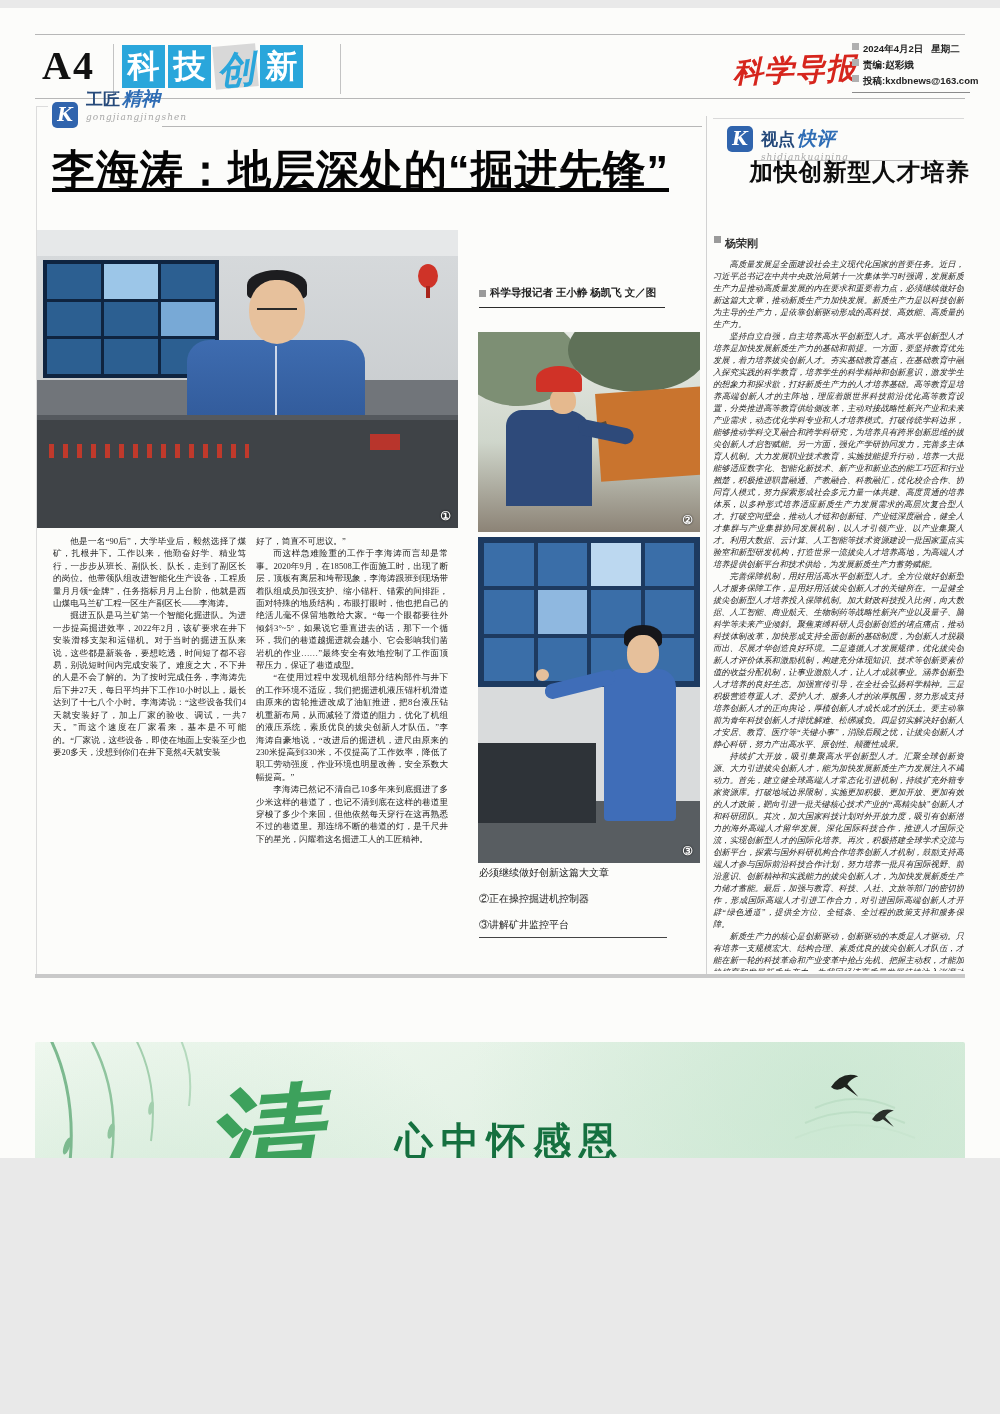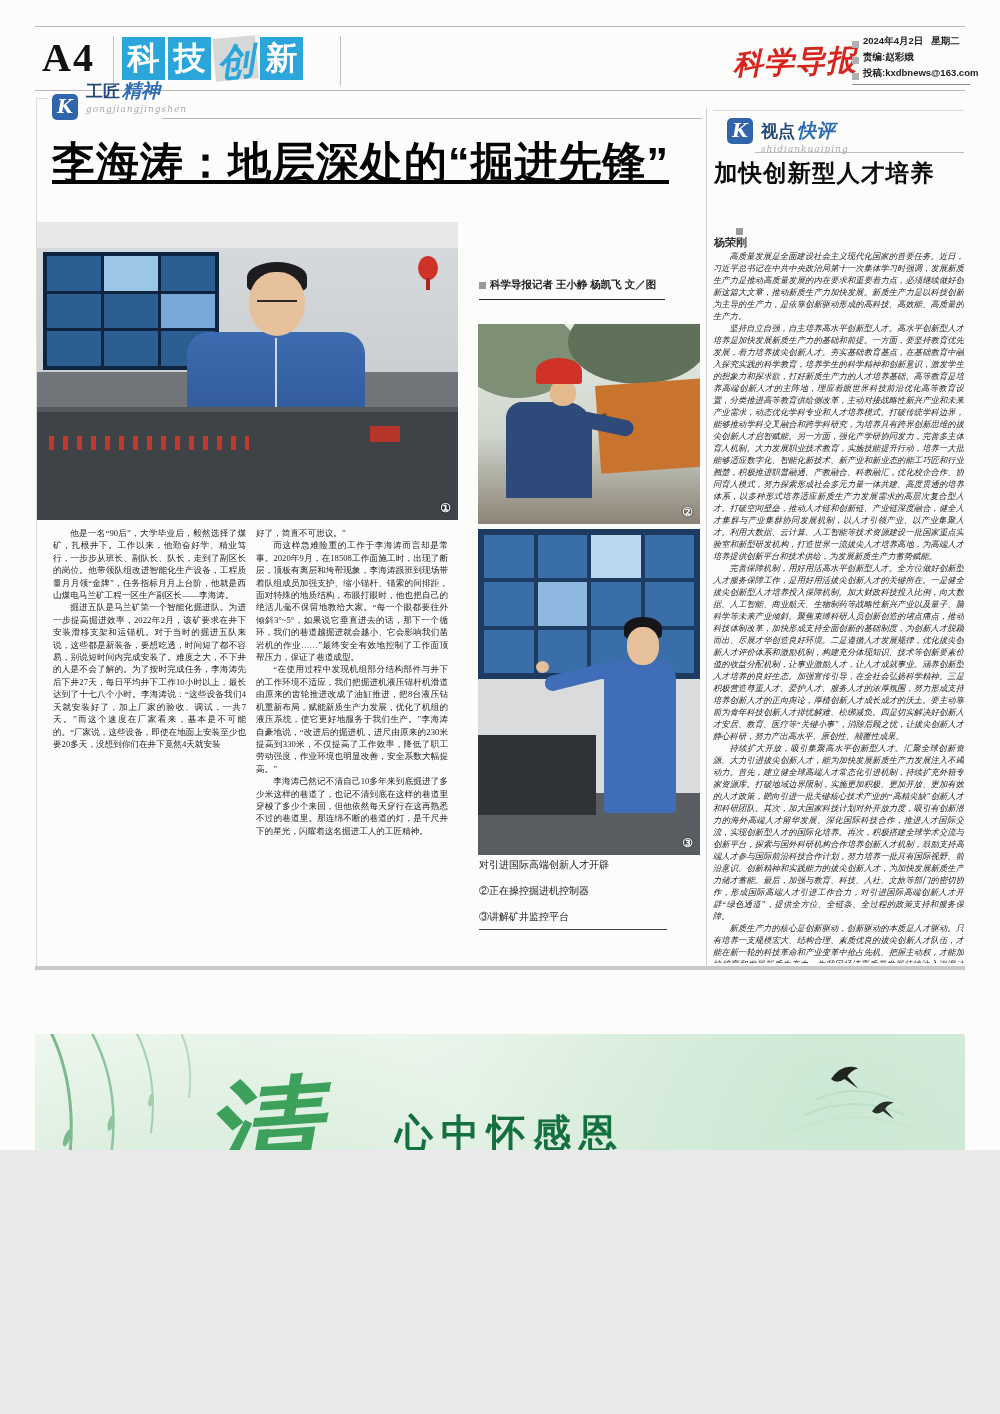--- a/index.html
+++ b/index.html
@@ -1,31 +1,31 @@
 <!DOCTYPE html>
 <html><head>
 <meta charset="utf-8">
 <style>
   html,body{margin:0;padding:0;background:#e9e9e9;}
-  .page{position:relative;width:1000px;height:1150px;margin:0 auto;background:#fcfcfa;
+  .page{position:relative;width:1000px;height:1150px;margin:8px auto;background:#fcfcfa;
         font-family:"Liberation Serif",serif;overflow:hidden;color:#1c1c1c;}
   .abs{position:absolute;}
   .hline{position:absolute;height:1px;background:#b7b7b7;}
   .vline{position:absolute;width:1px;background:#c3c3c3;}
 
   
   .page-num{position:absolute;left:42px;top:34px;font:bold 40px "Liberation Serif",serif;letter-spacing:2px;color:#111;}
   .sec-row{position:absolute;left:122px;top:37px;display:flex;gap:3px;}
   .sec-box{width:43px;height:43px;background:#2aa6db;color:#fff;text-align:center;line-height:45px;
            font:bold 32px "Liberation Sans",sans-serif;}
   .sec-box.gray{background:#d8d8d8;color:#2aa6db;font:bold italic 38px "DejaVu Serif",serif;transform:rotate(-5deg);}
   .masthead-red{color:#d6251d;font:bold italic 30px "DejaVu Serif",serif;letter-spacing:1px;transform:rotate(-2deg);}
   .hd-mast{position:absolute;left:733px;top:42px;}
   .hd-info{position:absolute;left:852px;top:35px;width:118px;border-bottom:1px solid #8b8b8b;padding-bottom:4px;}
-  .hd-info .row{display:flex;align-items:flex-end;margin-bottom:3px;font:bold 9.5px "Liberation Sans",sans-serif;color:#222;white-space:nowrap;}
+  .hd-info .row{display:flex;align-items:flex-start;margin-bottom:3px;font:bold 9.5px "Liberation Sans",sans-serif;color:#222;white-space:nowrap;}
   .sq{display:inline-block;width:7px;height:7px;background:#b0b0b0;margin-right:4px;flex:0 0 auto;}
 
   
   .kbox{position:absolute;width:26px;height:26px;background:#3064ad;border-radius:5px;color:#fff;
         font:bold italic 18px "DejaVu Serif",serif;text-align:center;line-height:26px;}
   .badge-main{font:bold 17px "Liberation Sans",sans-serif;color:#25497a;}
   .badge-script{font:bold italic 19px "DejaVu Serif",serif;color:#2f6db5;margin-left:2px;}
   .badge-pinyin{font:italic 9px "DejaVu Serif",serif;color:#a8a8a8;letter-spacing:1px;}
 
   
@@ -35,21 +35,21 @@
           font:bold 10.5px "Liberation Sans",sans-serif;color:#222;display:flex;align-items:center;}
   .bodycol{position:absolute;overflow:hidden;}
   .bodycol p{margin:0;text-indent:2em;text-align:justify;font-size:8.6px;line-height:12.4px;color:#242424;
              font-family:"Liberation Serif",serif;}
   .cont-first p:first-child{text-indent:0;}
   .captions{position:absolute;left:479px;top:858px;width:205px;}
   .captions div{font:10px "Liberation Serif",serif;color:#222;margin-bottom:12px;}
 
   
   .cm-title{position:absolute;left:714px;width:256px;font:bold 23.5px "Liberation Sans",sans-serif;color:#0d0d0d;letter-spacing:1px;}
-  .author{position:absolute;left:714px;top:228px;display:flex;align-items:flex-end;font:bold 11px "Liberation Sans",sans-serif;color:#333;flex-direction:column;}
+  .author{position:absolute;left:714px;top:228px;display:flex;align-items:flex-start;font:bold 11px "Liberation Sans",sans-serif;color:#333;}
   .cm-body{position:absolute;left:713px;top:251px;width:251px;height:712px;overflow:hidden;}
   .cm-body p{margin:0;text-indent:2em;text-align:justify;font:italic 8.3px/12px "Liberation Serif",serif;color:#1f1f1f;}
 
   
   .photo{position:absolute;overflow:hidden;background:#c8cbcd;}
   .pmark{position:absolute;right:7px;bottom:5px;color:#fff;font:bold 12px "Liberation Sans",sans-serif;text-shadow:0 0 2px #000;}
   
   .p1{background:linear-gradient(#d8dbdd,#bfc3c6);}
   .p1-ceiling{position:absolute;left:0;top:0;width:100%;height:26px;background:#e6e8e9;}
   .p1-screens{position:absolute;left:6px;top:30px;width:176px;height:118px;background:#0f2440;padding:4px;
@@ -215,46 +215,46 @@
     <div class="p3-console"></div>
     <div class="p3-body"></div>
     <div class="p3-arm"></div>
     <div class="p3-hand"></div>
     <div class="p3-hair"></div>
     <div class="p3-head"></div>
     <div class="pmark">③</div>
   </div>
 
   <div class="captions">
-      <div>对引进国际高端创新人才开辟</div>
+      <div>必须继续做好创新这篇大文章</div>
       <div>②正在操控掘进机控制器</div>
       <div>③讲解矿井监控平台</div>
     </div>
   <div class="hline" style="left:479px;width:188px;top:929px;background:#444;"></div>
 
   <div class="bodycol" style="left:53px;top:527px;width:193px;height:438px;">
       <p>他是一名“90后”，大学毕业后，毅然选择了煤矿，扎根井下。工作以来，他勤奋好学、精业笃行，一步步从班长、副队长、队长，走到了副区长的岗位。他带领队组改进智能化生产设备，工程质量月月领“金牌”，任务指标月月上台阶，他就是西山煤电马兰矿工程一区生产副区长——李海涛。</p>
       <p>掘进五队是马兰矿第一个智能化掘进队。为进一步提高掘进效率，2022年2月，该矿要求在井下安装滑移支架和运锚机。对于当时的掘进五队来说，这些都是新装备，要想吃透，时间短了都不容易，别说短时间内完成安装了。难度之大，不下井的人是不会了解的。为了按时完成任务，李海涛先后下井27天，每日平均井下工作10小时以上，最长达到了十七八个小时。李海涛说：“这些设备我们4天就安装好了，加上厂家的验收、调试，一共7天。”而这个速度在厂家看来，基本是不可能的。“厂家说，这些设备，即使在地面上安装至少也要20多天，没想到你们在井下竟然4天就安装</p>
     </div>
   <div class="bodycol cont-first" style="left:256px;top:527px;width:192px;height:438px;">
       <p>好了，简直不可思议。”</p>
       <p>而这样急难险重的工作于李海涛而言却是常事。2020年9月，在18508工作面施工时，出现了断层，顶板有离层和垮帮现象，李海涛跟班到现场带着队组成员加强支护、缩小锚杆、锚索的间排距，面对特殊的地质结构，布眼打眼时，他也把自己的绝活儿毫不保留地教给大家。“每一个眼都要往外倾斜3°~5°，如果说它垂直进去的话，那下一个循环，我们的巷道越掘进就会越小、它会影响我们凿岩机的作业……”最终安全有效地控制了工作面顶帮压力，保证了巷道成型。</p>
-      <p>“在使用过程中发现机组部分结构部件与井下的工作环境不适应，我们把掘进机液压锚杆机滑道由原来的齿轮推进改成了油缸推进，把8台液压钻机重新布局，赋能新质生产力发展，优化了机组的液压系统，使它更好地服务于我们生产。”李海涛自豪地说，“改进后的掘进机，进尺由原来的230米提高到330米，不仅提高了工作效率，降低了职工劳动强度，作业环境也明显改善，安全系数大幅提高。”</p>
+      <p>“在使用过程中发现机组部分结构部件与井下的工作环境不适应，我们把掘进机液压锚杆机滑道由原来的齿轮推进改成了油缸推进，把8台液压钻机重新布局，从而减轻了滑道的阻力，优化了机组的液压系统，素质优良的拔尖创新人才队伍。”李海涛自豪地说，“改进后的掘进机，进尺由原来的230米提高到330米，不仅提高了工作效率，降低了职工劳动强度，作业环境也明显改善，安全系数大幅提高。”</p>
       <p>李海涛已然记不清自己10多年来到底掘进了多少米这样的巷道了，也记不清到底在这样的巷道里穿梭了多少个来回，但他依然每天穿行在这再熟悉不过的巷道里。那连绵不断的巷道的灯，是千尺井下的星光，闪耀着这名掘进工人的工匠精神。</p>
     </div>
 
   <div class="vline" style="left:706px;top:108px;height:858px;background:#d2d2d2;"></div>
   <div class="hline" style="left:713px;width:251px;top:110px;background:#d9d9d9;"></div>
   <div class="kbox" style="left:727px;top:118px;">K</div>
   <div class="abs" style="left:761px;top:118px;">
     <span class="badge-main">视点</span><span class="badge-script">快评</span>
     <div class="badge-pinyin">shidiankuaiping</div>
   </div>
   <div class="hline" style="left:755px;width:209px;top:152px;background:#bdbdbd;"></div>
-  <div class="cm-title" style="top:157px;">加快创新型人才培养</div>
+  <div class="cm-title" style="top:148px;text-align:right;">加快创新型人才培养</div>
   <div class="author">
     <span class="sq" style="background:#9a9a9a;"></span>
     <span>杨荣刚</span>
   </div>
   <div class="cm-body">
       <p>高质量发展是全面建设社会主义现代化国家的首要任务。近日，习近平总书记在中共中央政治局第十一次集体学习时强调，发展新质生产力是推动高质量发展的内在要求和重要着力点，必须继续做好创新这篇大文章，推动新质生产力加快发展。新质生产力是以科技创新为主导的生产力，是依靠创新驱动形成的高科技、高效能、高质量的生产力。</p>
       <p>坚持自立自强，自主培养高水平创新型人才。高水平创新型人才培养是加快发展新质生产力的基础和前提。一方面，要坚持教育优先发展，着力培养拔尖创新人才。夯实基础教育基点，在基础教育中融入探究实践的科学教育，培养学生的科学精神和创新意识，激发学生的想象力和探求欲，打好新质生产力的人才培养基础。高等教育是培养高端创新人才的主阵地，理应着眼世界科技前沿优化高等教育设置，分类推进高等教育供给侧改革，主动对接战略性新兴产业和未来产业需求，动态优化学科专业和人才培养模式。打破传统学科边界，能够推动学科交叉融合和跨学科研究，为培养具有跨界创新思维的拔尖创新人才启智赋能。另一方面，强化产学研协同发力，完善多主体育人机制。大力发展职业技术教育，实施技能提升行动，培养一大批能够适应数字化、智能化新技术、新产业和新业态的能工巧匠和行业翘楚，积极推进职普融通、产教融合、科教融汇，优化校企合作、协同育人模式，努力探索形成社会多元力量一体共建、高度贯通的培养体系，以多种形式培养适应新质生产力发展需求的高层次复合型人才。打破空间壁垒，推动人才链和创新链、产业链深度融合，健全人才集群与产业集群协同发展机制，以人才引领产业、以产业集聚人才。利用大数据、云计算、人工智能等技术资源建设一批国家重点实验室和新型研发机构，打造世界一流拔尖人才培养高地，为高端人才培养提供创新平台和技术供给，为发展新质生产力蓄势赋能。</p>
       <p>完善保障机制，用好用活高水平创新型人才。全方位做好创新型人才服务保障工作，是用好用活拔尖创新人才的关键所在。一是健全拔尖创新型人才培养投入保障机制。加大财政科技投入比例，向大数据、人工智能、商业航天、生物制药等战略性新兴产业以及量子、脑科学等未来产业倾斜。聚焦束缚科研人员创新创造的堵点痛点，推动科技体制改革，加快形成支持全面创新的基础制度，为创新人才脱颖而出、尽展才华创造良好环境。二是遵循人才发展规律，优化拔尖创新人才评价体系和激励机制，构建充分体现知识、技术等创新要素价值的收益分配机制，让事业激励人才，让人才成就事业。涵养创新型人才培养的良好生态。加强宣传引导，在全社会弘扬科学精神。三是积极营造尊重人才、爱护人才、服务人才的浓厚氛围，努力形成支持培养创新人才的正向舆论，厚植创新人才成长成才的沃土。要主动靠前为青年科技创新人才排忧解难、松绑减负。四是切实解决好创新人才安居、教育、医疗等“关键小事”，消除后顾之忧，让拔尖创新人才静心科研，努力产出高水平、原创性、颠覆性成果。</p>
       <p>持续扩大开放，吸引集聚高水平创新型人才。汇聚全球创新资源、大力引进拔尖创新人才，能为加快发展新质生产力发展注入不竭动力。首先，建立健全球高端人才常态化引进机制，持续扩充外籍专家资源库。打破地域边界限制，实施更加积极、更加开放、更加有效的人才政策，靶向引进一批关键核心技术产业的“高精尖缺”创新人才和科研团队。其次，加大国家科技计划对外开放力度，吸引有创新潜力的海外高端人才留华发展。深化国际科技合作，推进人才国际交流，实现创新型人才的国际化培养。再次，积极搭建全球学术交流与创新平台，探索与国外科研机构合作培养创新人才机制，鼓励支持高端人才参与国际前沿科技合作计划，努力培养一批具有国际视野、前沿意识、创新精神和实践能力的拔尖创新人才，为加快发展新质生产力储才蓄能。最后，加强与教育、科技、人社、文旅等部门的密切协作，形成国际高端人才引进工作合力，对引进国际高端创新人才开辟“绿色通道”，提供全方位、全链条、全过程的政策支持和服务保障。</p>
       <p>新质生产力的核心是创新驱动，创新驱动的本质是人才驱动。只有培养一支规模宏大、结构合理、素质优良的拔尖创新人才队伍，才能在新一轮的科技革命和产业变革中抢占先机、把握主动权，才能加快培育和发展新质生产力，为我国经济高质量发展持续注入澎湃动能。</p>

